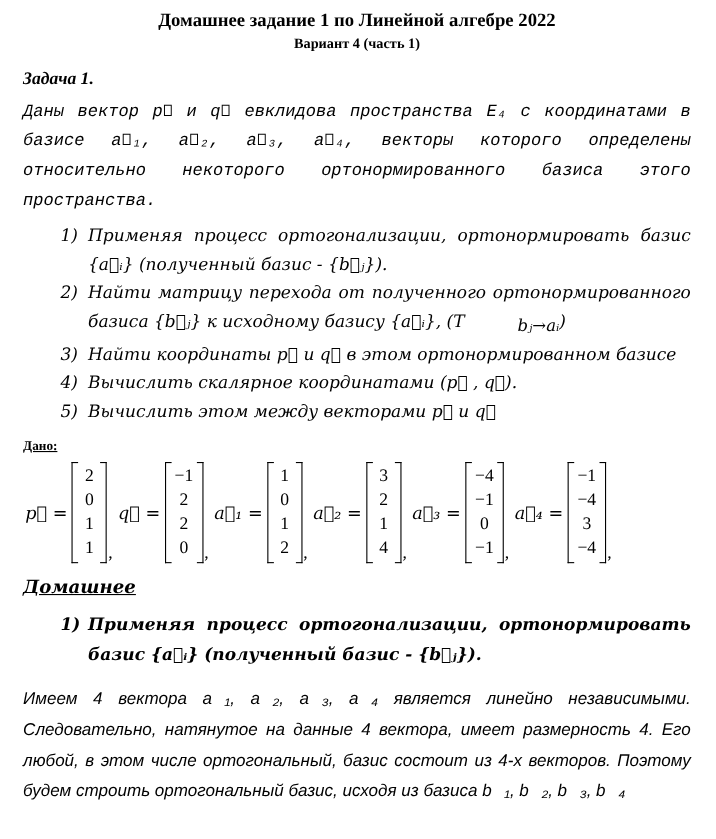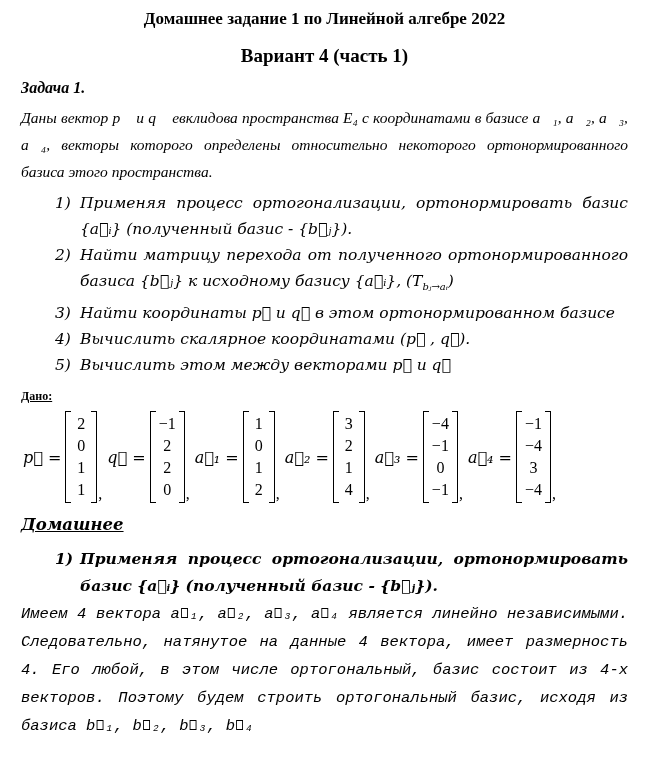--- a/index.html
+++ b/index.html
@@ -14,54 +14,53 @@
   .doc-title {
     text-align: center;
     font-weight: bold;
     font-size: 17px;
     line-height: 21px;
     margin-top: 3px;
   }
   .doc-subtitle {
     text-align: center;
     font-weight: bold;
-    font-size: 19px;
+    font-size: 13px;
     line-height: 21px;
-    margin-top: 16px;
   }
 
   .task-heading {
     font-family: Liberation Serif, serif;
     font-style: italic;
     font-weight: bold;
     font-size: 16px;
     margin-top: 13px;
   }
 
   .intro {
-    font-family: Liberation Serif, serif;
+    font-family: Liberation Mono, monospace;
     font-style: italic;
     font-size: 15.5px;
     line-height: 27px;
     text-align: justify;
     margin-top: 7px;
   }
 
   .task-list { margin-top: 5px; }
   .titem {
     display: flex;
     margin-left: 34px;
     font-family: "DejaVu Serif", serif;
     font-style: italic;
     font-size: 15.5px;
     line-height: 26px;
   }
   .tnum { width: 25px; flex: 0 0 25px; }
   .ttext { flex: 1; text-align: justify; }
-  .tsub { font-size: 10px; }
+  .tsub { font-size: 15px; margin-left: 48px; }
 
   .given-heading {
     font-weight: bold;
     font-size: 12px;
     text-decoration: underline;
     margin-top: 11px;
   }
 
   .given-row {
     display: flex;
@@ -101,26 +100,26 @@
     margin-left: 34px;
     margin-top: 11px;
     font-family: "DejaVu Serif", serif;
     font-style: italic;
     font-weight: bold;
     font-size: 15.5px;
     line-height: 27px;
   }
 
   .solution-para {
-    font-family: Liberation Mono, monospace;
+    font-family: Liberation Sans, sans-serif;
     font-style: italic;
     font-size: 15.5px;
     line-height: 28px;
     text-align: justify;
-    margin-top: 1px;
+    margin-top: 14px;
   }
 </style>
 </head>
 <body>
 
 <div class="page">
 
   <div class="doc-title">Домашнее задание 1 по Линейной алгебре 2022</div>
   <div class="doc-subtitle">Вариант 4 (часть 1)</div>
 

